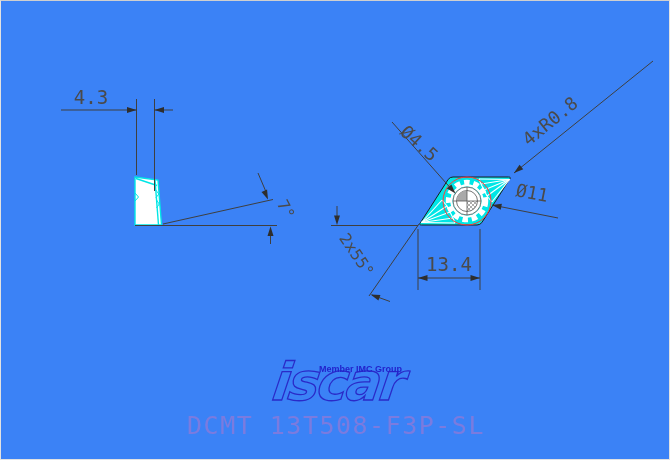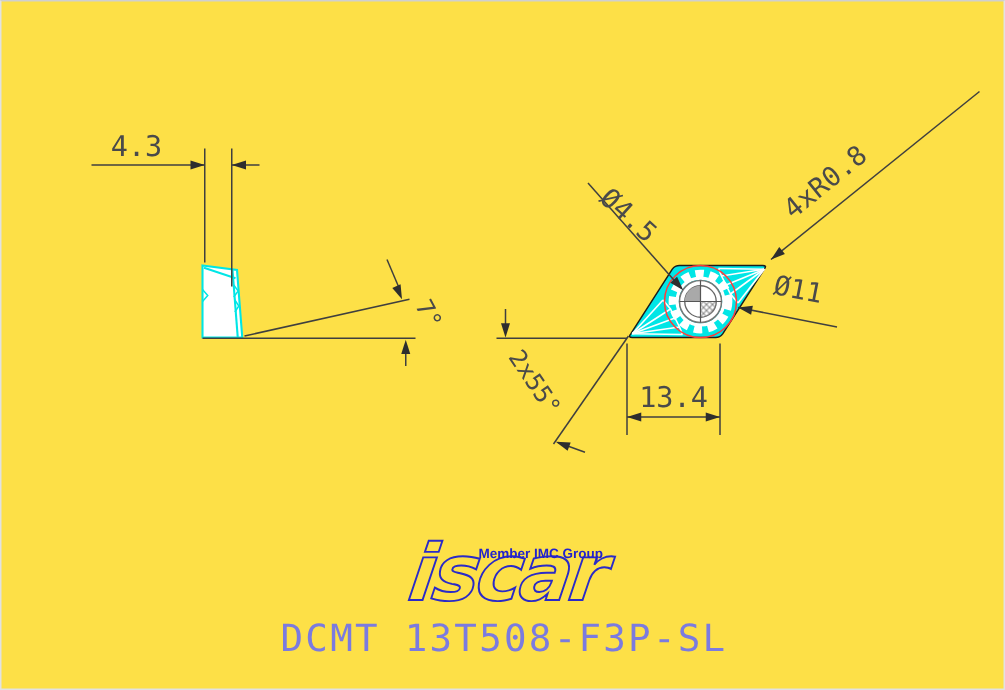--- a/index.html
+++ b/index.html
@@ -1,17 +1,17 @@
 <!DOCTYPE html>
 <html><head>
 <meta charset="utf-8">
 <style>
   html,body{margin:0;padding:0;background:#fff;}
   .page{
-    position:relative;width:668px;height:458px;background:#fde047;
+    position:relative;width:668px;height:458px;background:#3b82f6;
     border:1px solid #e2e2e2;border-top:1px solid #cfcfcf;overflow:hidden;
     font-family:"DejaVu Sans Mono", monospace;
   }
   svg text{user-select:none;}
   .dim{
     font-family:"DejaVu Sans Mono", monospace;
     fill:#4a4a4a;
   }
   .title-text{
     font-family:"DejaVu Sans Mono", monospace;

